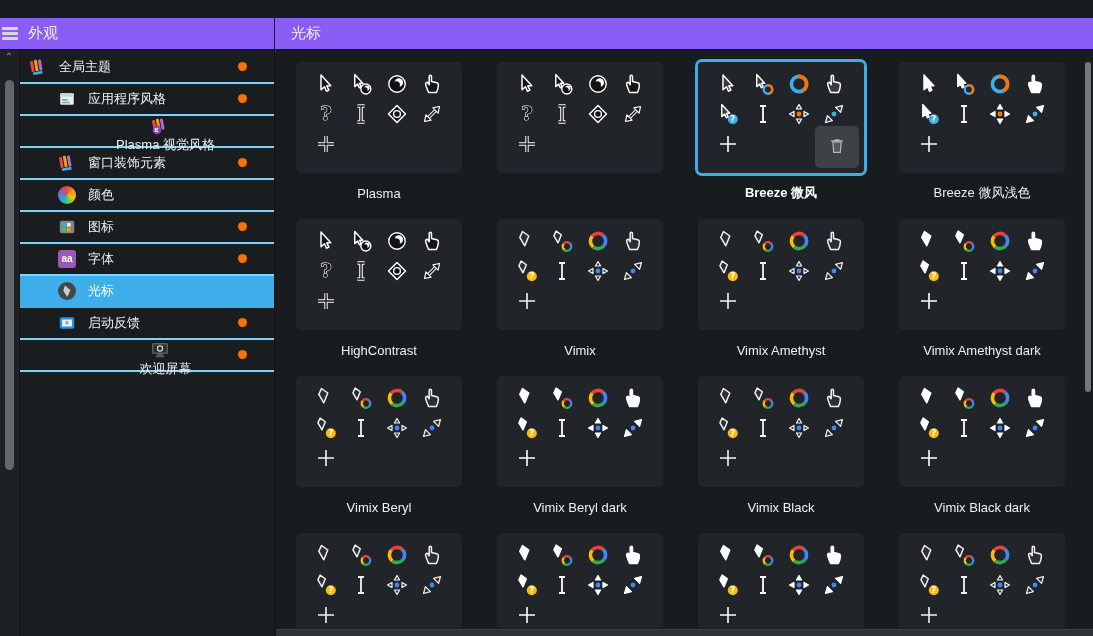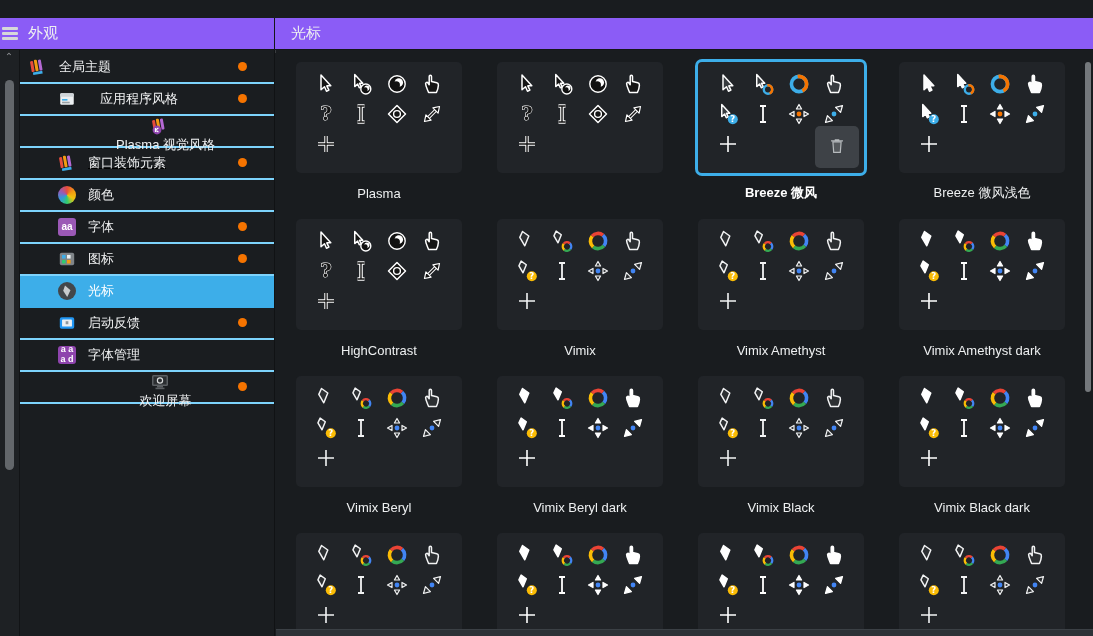--- a/index.html
+++ b/index.html
@@ -83,21 +83,21 @@
               <rect x="3" y="3" width="3" height="11" rx="1" fill="#e74c3c"></rect>
               <rect x="7" y="2.4" width="3" height="11.6" rx="1" fill="#f39c12"></rect>
               <rect x="11" y="3" width="3" height="11" rx="1" fill="#b569d4"></rect>
               <rect x="4" y="14.5" width="9.5" height="2.6" fill="#3daee9"></rect>
             </g>
           </svg>
         </span>
         <span class="lbl">全局主题</span>
         <span class="odot" style="background: rgb(246, 116, 0);"></span>
       </div>
-      <div class="sitem" style="padding-left: 37px; gap: 12px;">
+      <div class="sitem" style="padding-left: 37px;">
         <span class="ico">
           <svg width="18" height="18" viewBox="0 0 20 20">
             <rect x="2.5" y="3.5" width="15" height="13" rx="1.5" fill="#eceff1"></rect>
             <rect x="2.5" y="3.5" width="15" height="4" rx="1.5" fill="#cfd4d8"></rect>
             <rect x="4.5" y="10" width="6" height="1.8" fill="#3daee9"></rect>
             <rect x="4.5" y="13" width="8.5" height="1.8" fill="#9aa0a5"></rect>
           </svg>
         </span>
         <span class="lbl">应用程序风格</span>
         <span class="odot" style="background: rgb(246, 116, 0);"></span>
@@ -109,21 +109,21 @@
               <rect x="3" y="3" width="3" height="11" rx="1" fill="#e74c3c"></rect>
               <rect x="7" y="2.4" width="3" height="11.6" rx="1" fill="#f39c12"></rect>
               <rect x="11" y="3" width="3" height="11" rx="1" fill="#b569d4"></rect>
             </g>
             <circle cx="7" cy="14" r="4.4" fill="#8e44ad"></circle>
             <path d="M5.4 12 v4 M5.4 14 l3-2 M5.4 14 l3 2" stroke="#fff" stroke-width="1.1" fill="none"></path>
           </svg>
         </span>
         <span class="lbl">Plasma 视觉风格</span>
       </div>
-      <div class="sitem" style="padding-left: 37px; text-decoration: underline;">
+      <div class="sitem" style="padding-left: 37px;">
         <span class="ico">
           <svg width="20" height="20" viewBox="0 0 20 20">
             <g transform="rotate(-10 10 10)">
               <rect x="3" y="3" width="3" height="11" rx="1" fill="#e74c3c"></rect>
               <rect x="7" y="2.4" width="3" height="11.6" rx="1" fill="#f39c12"></rect>
               <rect x="11" y="3" width="3" height="11" rx="1" fill="#b569d4"></rect>
               <rect x="4" y="14.5" width="9.5" height="2.6" fill="#3daee9"></rect>
             </g>
           </svg>
         </span>
@@ -131,66 +131,57 @@
         <span class="odot" style="background: rgb(246, 116, 0);"></span>
       </div>
       <div class="sitem" style="padding-left: 37px;">
         <span class="ico">
           <div style="width:18px;height:18px;border-radius:50%;background:conic-gradient(#e74c3c,#f39c12,#f1c40f,#2ecc71,#3498db,#9b59b6,#e74c3c)"></div>
         </span>
         <span class="lbl">颜色</span>
       </div>
       <div class="sitem" style="padding-left: 37px;">
         <span class="ico">
-          <div style="width:18px;height:18px;border-radius:3px;background:#9b59b6;color:#fff;font-size:10px;font-weight:bold;display:flex;align-items:center;justify-content:center;line-height:1">aa</div>
-        </span>
-        <span class="lbl">字体</span>
-        <span class="odot" style="background: rgb(246, 116, 0);"></span>
-      </div>
-      <div class="sitem" style="padding-left: 37px;">
-        <span class="ico">
           <svg width="18" height="18" viewBox="0 0 20 20">
             <rect x="2" y="3" width="16" height="14" rx="2" fill="#7f8488"></rect>
             <rect x="4.5" y="5.5" width="4" height="4" fill="#3daee9"></rect>
             <rect x="10" y="5.5" width="4" height="4" fill="#ecf0f1"></rect>
             <rect x="4.5" y="11" width="4" height="4" fill="#2ecc71"></rect>
             <rect x="10" y="11" width="4" height="4" fill="#f39c12"></rect>
           </svg>
         </span>
         <span class="lbl">图标</span>
         <span class="odot" style="background: rgb(246, 116, 0);"></span>
       </div>
+      <div class="sitem" style="padding-left: 37px;">
+        <span class="ico">
+          <div style="width:18px;height:18px;border-radius:3px;background:#9b59b6;color:#fff;font-size:10px;font-weight:bold;display:flex;align-items:center;justify-content:center;line-height:1">aa</div>
+        </span>
+        <span class="lbl">字体</span>
+        <span class="odot" style="background: rgb(246, 116, 0);"></span>
+      </div>
       <div class="sitem sel" style="padding-left: 37px;">
         <span class="ico">
           <svg width="20" height="20" viewBox="0 0 20 20">
             <circle cx="10" cy="10" r="9" fill="#43474b"></circle>
             <path d="M8 4.5 L13.5 9.3 L10.2 16 L6.2 9.8 Z" fill="#c9ccce"></path>
           </svg>
         </span>
         <span class="lbl">光标</span>
       </div>
       <div class="sitem" style="padding-left: 37px;">
         <span class="ico">
           <svg width="18" height="18" viewBox="0 0 20 20">
             <rect x="2" y="3.5" width="16" height="13" rx="2" fill="#2196f3"></rect>
             <rect x="4.5" y="6" width="11" height="8" rx="1" fill="#eceff1"></rect>
             <rect x="8.5" y="8" width="3" height="3.4" fill="#90979c"></rect>
           </svg>
         </span>
         <span class="lbl">启动反馈</span>
         <span class="odot" style="background: rgb(246, 116, 0);"></span>
-      </div>
-      <div class="sitem" style="padding-left: 37px;">
-        <span class="ico">
-          <div style="width:18px;height:18px;border-radius:3px;background:#8e44ad;color:#fff;font-size:9px;font-weight:bold;display:flex;align-items:center;justify-content:center;line-height:1.1;flex-direction:column">
-            <span>a a</span>
-            <span>a d</span>
-          </div>
-        </span>
-        <span class="lbl">字体管理</span>
       </div>
       <div class="sitem" style="padding-left: 37px; flex-direction: column;">
         <span class="ico">
           <svg width="20" height="20" viewBox="0 0 20 20">
             <rect x="2" y="3" width="16" height="11" rx="1.5" fill="#5b5f63"></rect>
             <rect x="3.5" y="4.5" width="13" height="8" fill="#2b2e31"></rect>
             <circle cx="10" cy="8.5" r="2.6" stroke="#d7d9da" stroke-width="1.2" fill="none"></circle>
             <rect x="7" y="14" width="6" height="1.6" fill="#5b5f63"></rect>
             <rect x="5.5" y="15.6" width="9" height="1.6" fill="#5b5f63"></rect>
           </svg>

